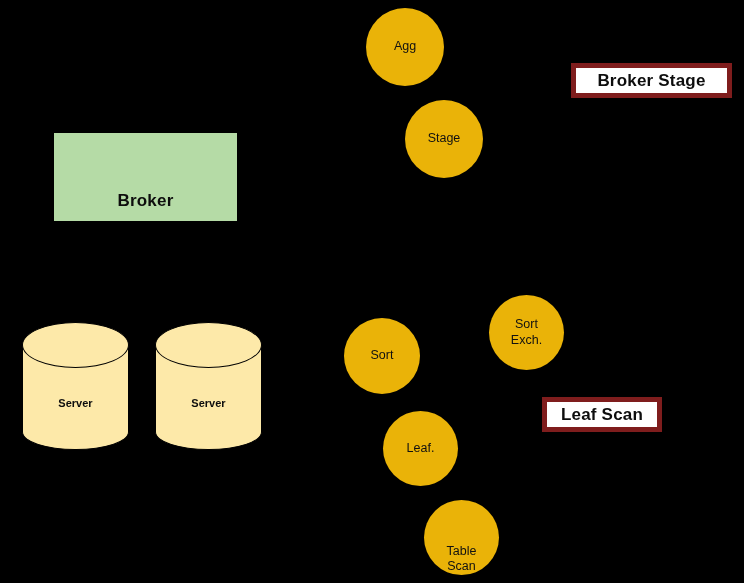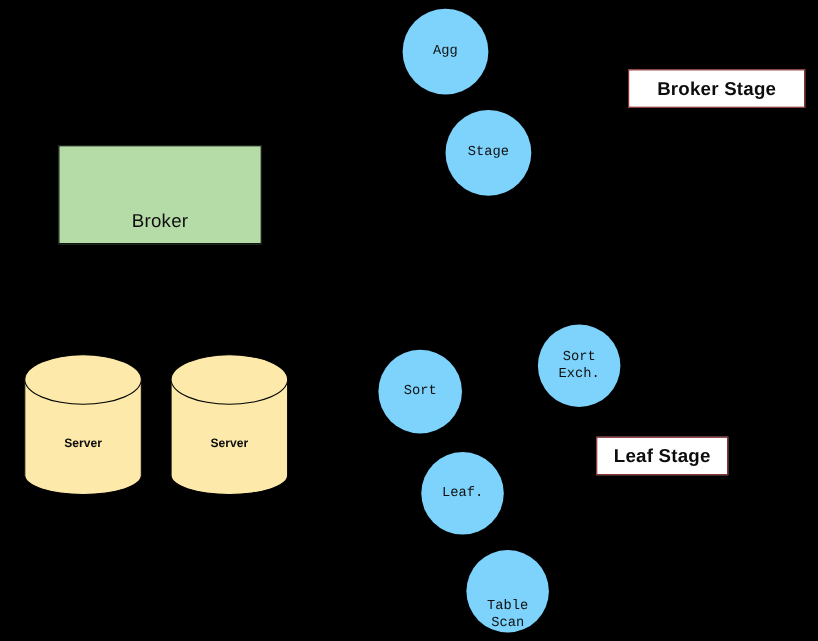--- a/index.html
+++ b/index.html
@@ -27,21 +27,21 @@
     height: 90px;
     background: #b5dba6;
     border: 1px solid #000000;
     box-sizing: border-box;
     display: flex;
     align-items: center;
     justify-content: center;
   }
   .broker-box .node-label {
     font-size: 17px;
-    font-weight: normal;
+    font-weight: bold;
     color: #0d0d0d;
     letter-spacing: 0.2px;
     margin-top: 48px;
   }
 
   
   .cylinder {
     position: absolute;
     width: 107px;
     height: 128px;
@@ -82,38 +82,37 @@
     justify-content: center;
     font-size: 11px;
     font-weight: bold;
     color: #0d0d0d;
     z-index: 3;
   }
 
   
   .op-circle {
     position: absolute;
-    background: #7dd3fc;
+    background: #eab308;
     border-radius: 50%;
     display: flex;
     align-items: center;
     justify-content: center;
     text-align: center;
     color: #111111;
     font-size: 12.5px;
     line-height: 1.25;
     font-weight: normal;
-    font-family: Liberation Mono, monospace;
   }
 
   
   .stage-label {
     position: absolute;
     background: #ffffff;
-    border: 1px solid #7f1d1d;
+    border: 5px solid #7f1d1d;
     box-sizing: border-box;
     display: flex;
     align-items: center;
     justify-content: center;
     color: #0d0d0d;
     font-size: 17px;
     font-weight: bold;
     letter-spacing: 0.2px;
   }
 </style>
@@ -161,16 +160,16 @@
 
   <div class="op-circle" style="left:424px; top:500px; width:75px; height:75px;align-items:flex-end;">
     <span>Table<br>Scan</span>
   </div>
 
   <div class="stage-label" style="left:571px; top:63px; width:161px; height:35px;">
     <span>Broker Stage</span>
   </div>
 
   <div class="stage-label" style="left:542px; top:397px; width:120px; height:35px;">
-    <span>Leaf Stage</span>
+    <span>Leaf Scan</span>
   </div>
 
 </div>
 
 </body></html>

